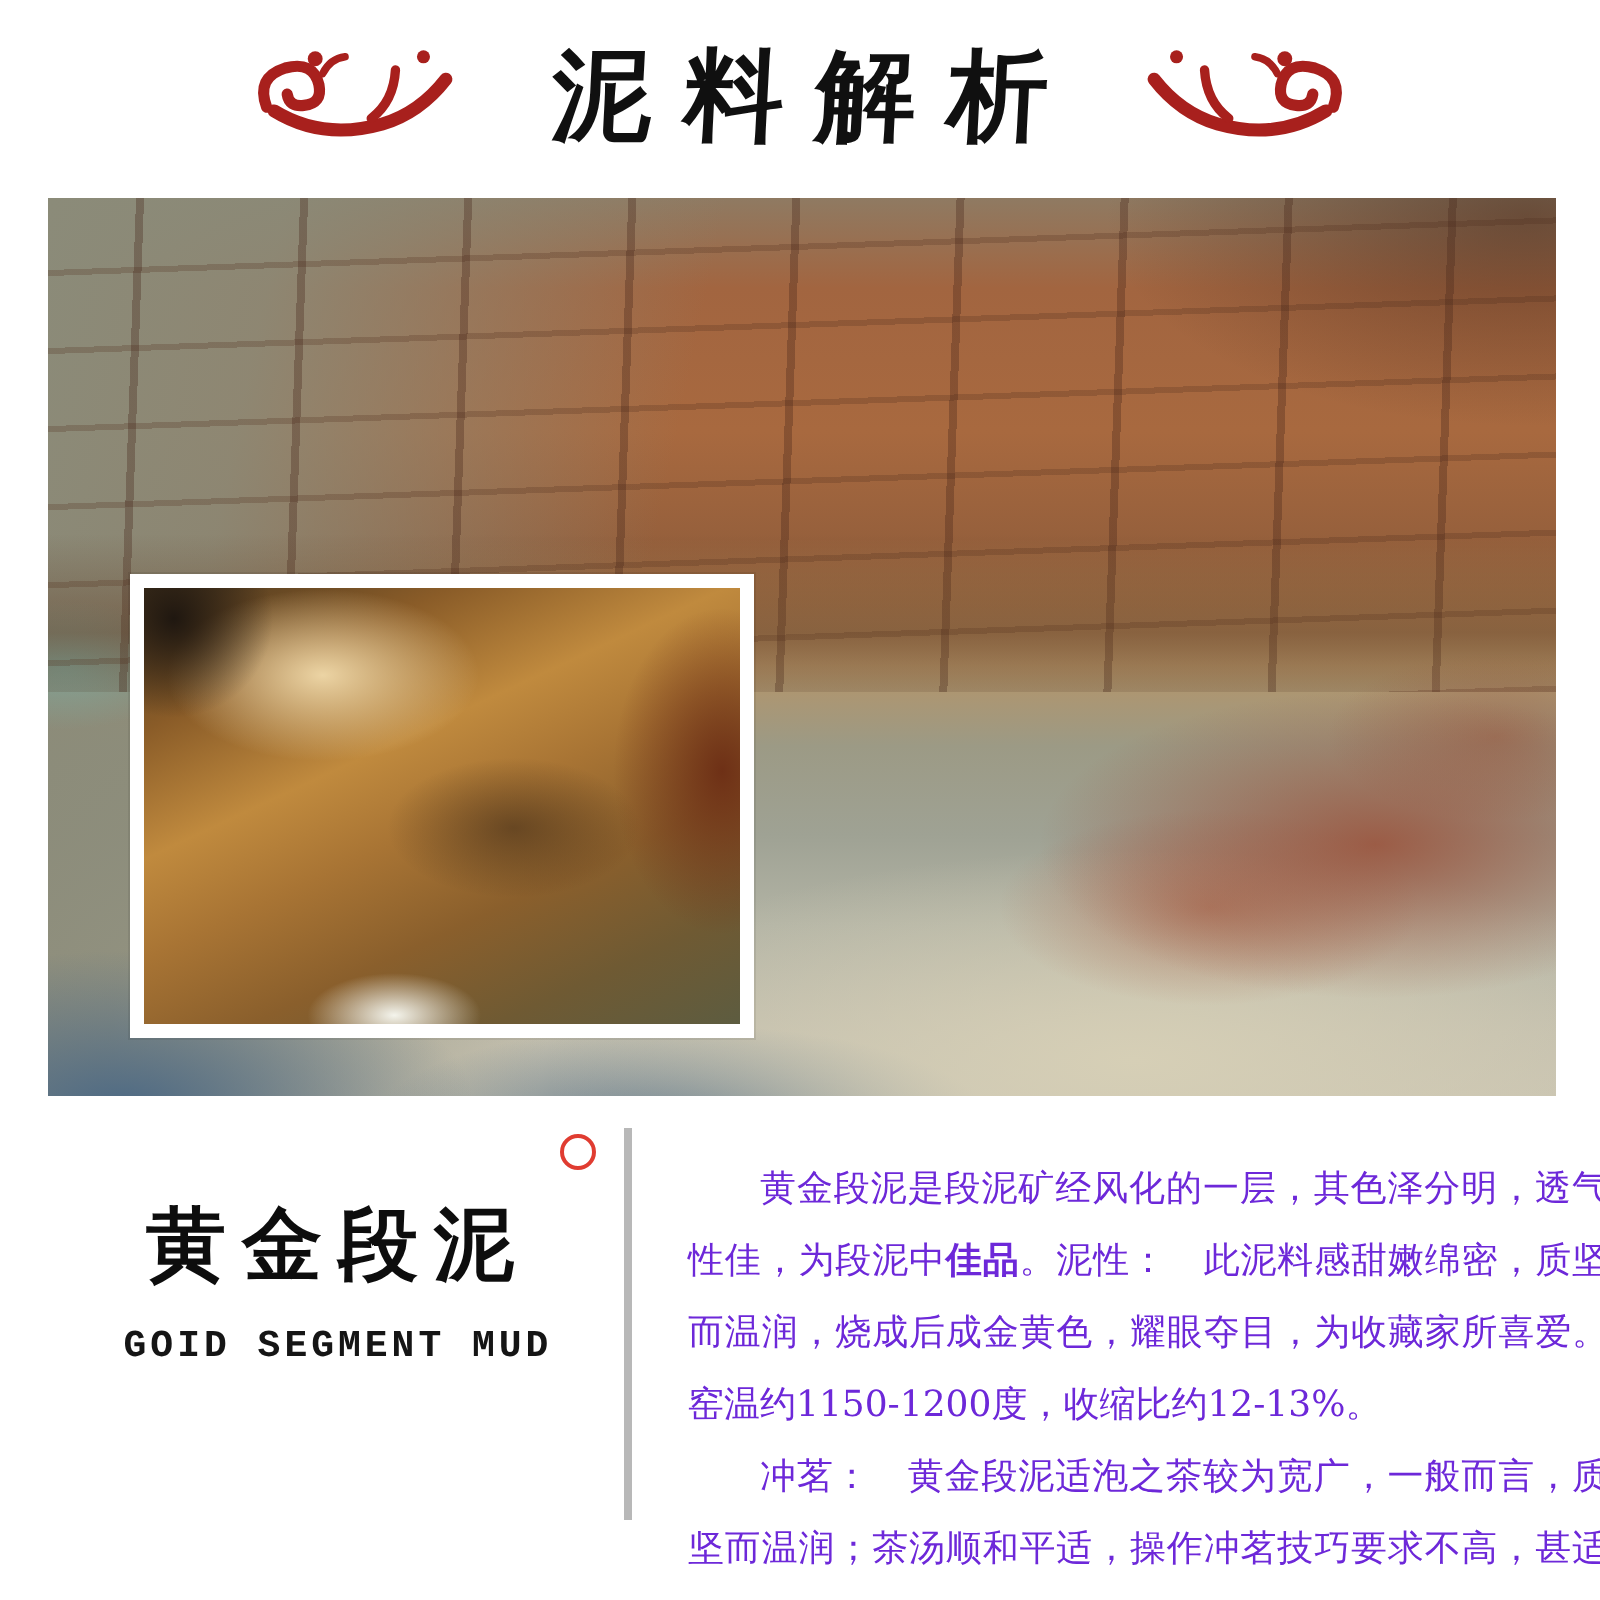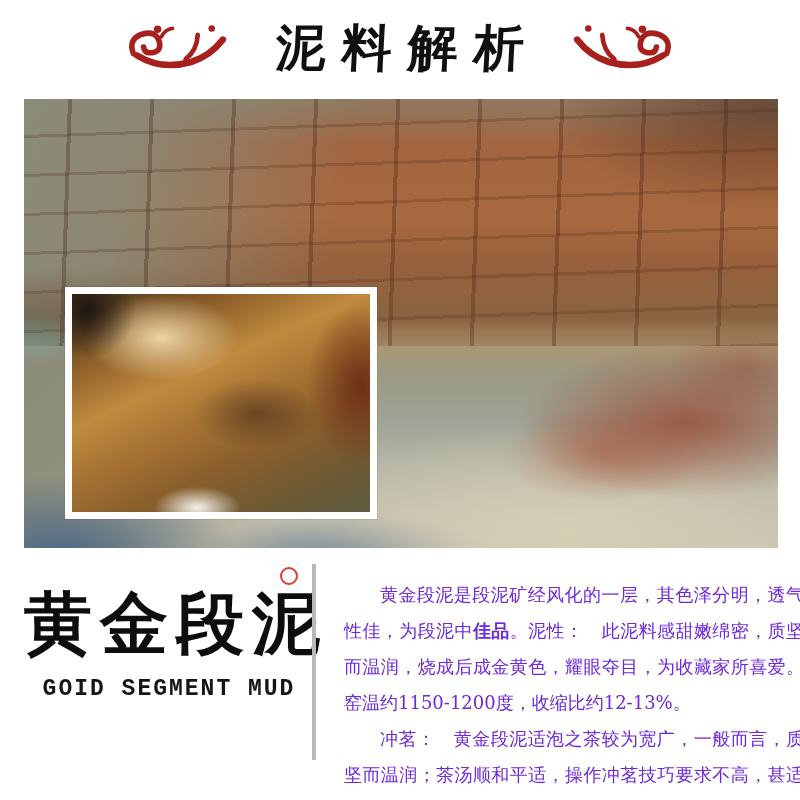--- a/index.html
+++ b/index.html
@@ -64,28 +64,28 @@
       linear-gradient(155deg, #4a3820 0%, #8a5c28 20%, #c08a3e 38%, #a87434 52%, #8a5f2c 68%, #6f5a33 84%, #5d5c40 100%);
   }
 
   
   .title-col{position:absolute;left:24px;top:560px;width:290px;height:200px;}
   .ring{
     position:absolute;left:256px;top:7px;width:14px;height:14px;
     border:2.5px solid #e03c31;border-radius:50%;background:transparent;
   }
   .name-cn{
-    margin:0;padding-top:24px;text-align:center;
-    font-size:68px;font-weight:700;color:#0d0d0d;letter-spacing:8px;line-height:1.15;
+    margin:16px;padding-top:24px;text-align:center;
+    font-size:40px;font-weight:700;color:#0d0d0d;letter-spacing:8px;line-height:1.15;
     white-space:nowrap;
   }
   .name-en{
     margin-top:14px;text-align:center;
     font-family:"Liberation Mono","DejaVu Sans Mono",monospace;
-    font-size:23px;font-weight:700;color:#151515;letter-spacing:2px;white-space:nowrap;
+    font-size:19px;font-weight:700;color:#151515;letter-spacing:2px;white-space:nowrap;
   }
   .divider{
     position:absolute;left:312px;top:564px;width:4px;height:196px;background:#b8b8b8;
   }
 
   
   .desc{
     position:absolute;left:344px;top:577px;width:460px;
     font-size:18px;line-height:36px;color:#6d28d9;text-align:justify;
   }

